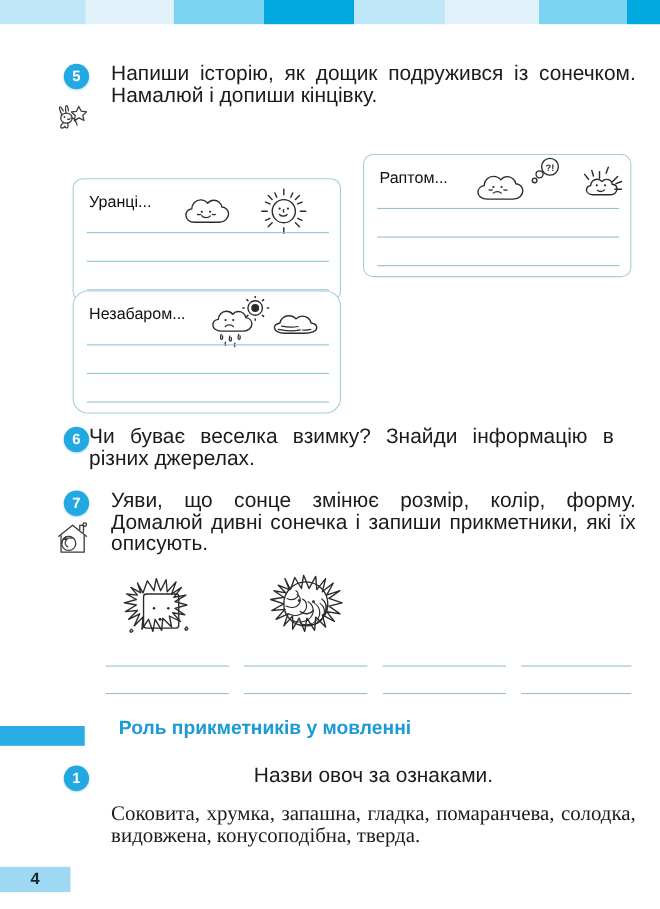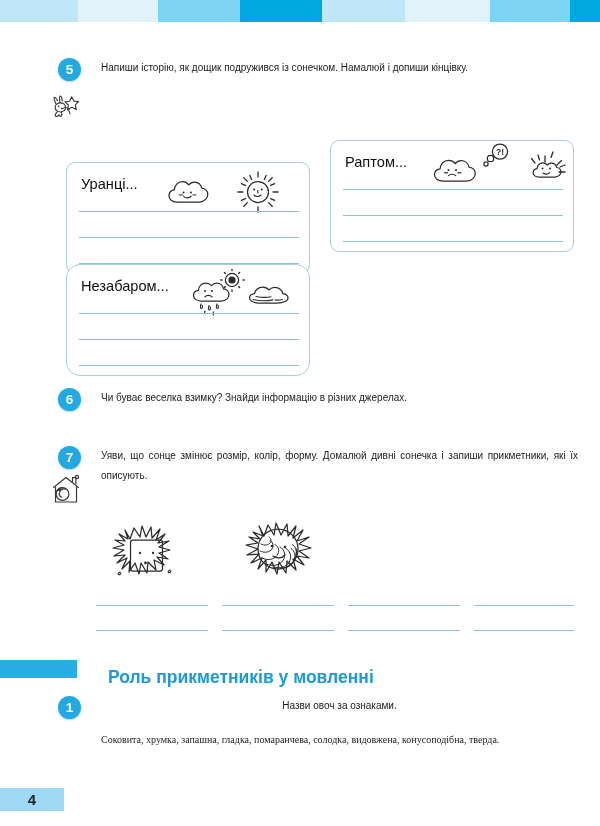--- a/index.html
+++ b/index.html
@@ -46,21 +46,21 @@
     font-size: 13.5px;
     font-weight: bold;
     display: flex;
     align-items: center;
     justify-content: center;
     flex: 0 0 auto;
     box-shadow: 0 1px 2px rgba(120,175,205,.55);
     font-family: "Liberation Sans", sans-serif;
   }
   .ex-text {
-    font-size: 10px;
+    font-size: 19px;
     line-height: 19.6px;
     color: #1b1b1b;
     text-align: justify;
     font-family: "Liberation Sans", sans-serif;
   }
 
   
   .marker-icon {
     position: absolute;
     width: 40px; height: 40px;
@@ -273,21 +273,21 @@
       </svg>
     </div>
     <div class="ans-line" style="top:48px;  width:220px;"></div>
     <div class="ans-line" style="top:74px;  width:220px;"></div>
     <div class="ans-line" style="top:100px; width:220px;"></div>
   </div>
 
 
   <div class="ex-row" style="left:58px; top:366px; width:520px;">
     <div class="badge">6</div>
-    <div class="ex-text" style="margin-left:20px; width:477px;">Чи буває веселка взимку? Знайди інформацію в різних джерелах.</div>
+    <div class="ex-text" style="width:477px;">Чи буває веселка взимку? Знайди інформацію в різних джерелах.</div>
   </div>
 
   <div class="ex-row" style="left:58px; top:424px; width:520px;">
     <div class="badge">7</div>
     <div class="ex-text" style="margin-left:20px; width:477px;">Уяви, що сонце змінює розмір, колір, форму. Домалюй дивні сонечка і запиши прикметники, які їх описують.</div>
   </div>
 
   <div class="marker-icon" style="left:50px; top:452px; width:34px; height:34px;">
     <svg class="doodle-svg" width="34" height="34" viewBox="0 0 34 34">
       <g fill="none" stroke="#3a3a3a" stroke-width="1.2" stroke-linecap="round" stroke-linejoin="round">
@@ -343,21 +343,21 @@
   <div class="free-line" style="left:222px; top:583px; width:112px;"></div>
   <div class="free-line" style="left:348px; top:583px; width:112px;"></div>
   <div class="free-line" style="left:474px; top:583px; width:100px;"></div>
 
   <div class="free-line" style="left:96px;  top:608px; width:112px;"></div>
   <div class="free-line" style="left:222px; top:608px; width:112px;"></div>
   <div class="free-line" style="left:348px; top:608px; width:112px;"></div>
   <div class="free-line" style="left:474px; top:608px; width:100px;"></div>
 
   <div id="section-bar" style="top:638px;"></div>
-  <div id="section-title" style="left:108px; top:629px;margin-top:16px;">Роль прикметників у мовленні</div>
+  <div id="section-title" style="left:108px; top:629px;">Роль прикметників у мовленні</div>
 
   <div class="ex-row" style="left:58px; top:674px; width:520px;">
     <div class="badge">1</div>
     <div class="ex-text" style="margin-left:20px; width:477px; text-align:center;">Назви овоч за ознаками.</div>
   </div>
 
   <div class="ex-text" style="position:absolute; left:101px; top:708px; width:477px;font-family:Liberation Serif, serif;">Соковита, хрумка, запашна, гладка, помаранчева, солодка, видовжена, конусоподібна, тверда.</div>
 
   <div id="page-number-box" style="top:766px;">
     <span>4</span>

